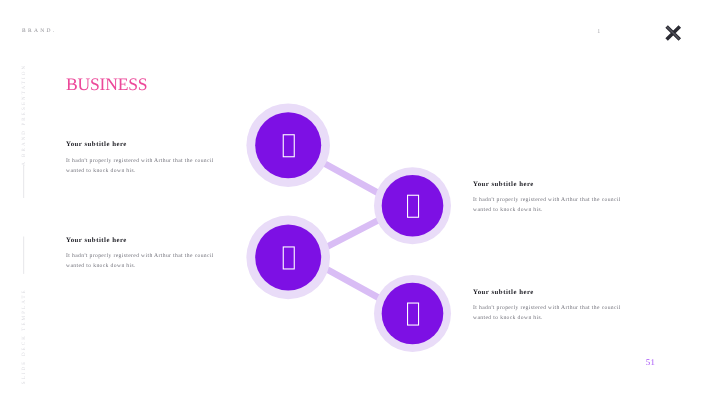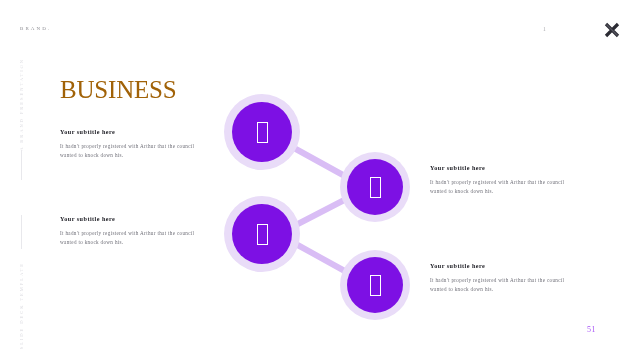--- a/index.html
+++ b/index.html
@@ -67,24 +67,24 @@
   .vrule-a { top: 150px; height: 30px; }
   .vrule-b { top: 215px; height: 34px; }
 
   
   .title {
     position: absolute;
     left: 60px;
     top: 56px;
     width: 230px;
     font-family: "Liberation Serif", serif;
-    font-size: 25px;
+    font-size: 16px;
     line-height: 1.33;
     letter-spacing: -0.2px;
-    color: #a16207;
+    color: #ec4899;
     font-weight: 400;
   }
   .title .line { display: block; }
 
   
   .txtblock { position: absolute; width: 152px; }
   .txtblock .subtitle {
     font-family: "Liberation Serif", serif;
     font-size: 6.2px;
     font-weight: 700;

